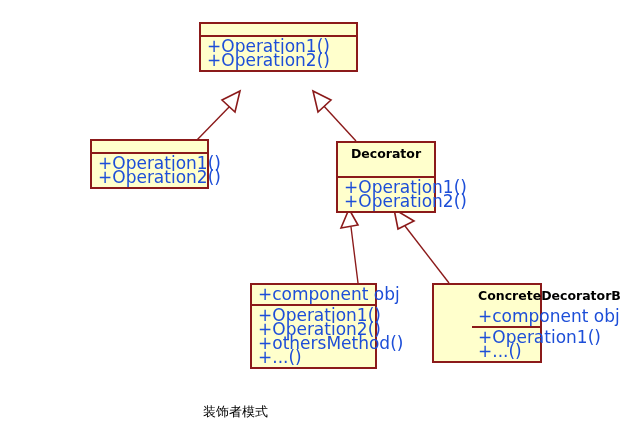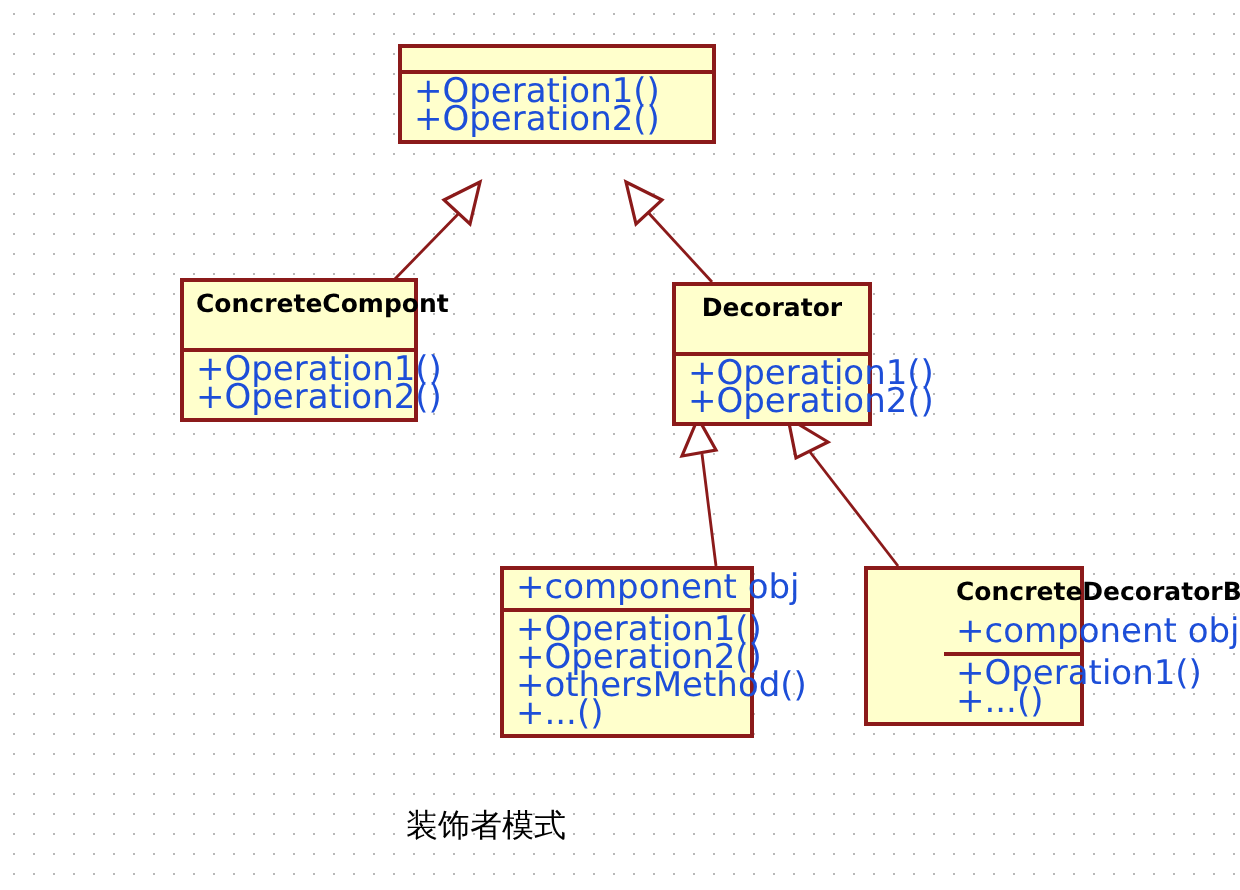--- a/index.html
+++ b/index.html
@@ -52,21 +52,21 @@
     font-size: 17px;
     line-height: 14px;
     color: #1d4ed8;
     white-space: nowrap;
   }
   .empty-compartment {
     height: 11px;
   }
   .caption {
     position: absolute;
-    font-size: 16px;
+    font-size: 13px;
     color: #000000;
     white-space: nowrap;
     z-index: 6;
   }
   .watermark {
     position: absolute;
     font-size: 14.5px;
     color: #dcdcdc;
     letter-spacing: 1.2px;
     white-space: nowrap;
@@ -104,21 +104,20 @@
 
   <div class="uml-class" style="left:199px; top:22px; width:159px;">
     <div class="compartment empty-compartment"></div>
     <div class="compartment">
       <div class="member">+Operation1()</div>
       <div class="member">+Operation2()</div>
     </div>
   </div>
 
   <div class="uml-class" style="left:90px; top:139px; width:119px;">
-    <div class="class-title">ConcreteCompont</div>
     <div class="compartment empty-compartment"></div>
     <div class="compartment">
       <div class="member">+Operation1()</div>
       <div class="member">+Operation2()</div>
     </div>
   </div>
 
   <div class="uml-class" style="left:336px; top:141px; width:100px;">
     <div class="class-title">Decorator</div>
     <div class="compartment empty-compartment"></div>

